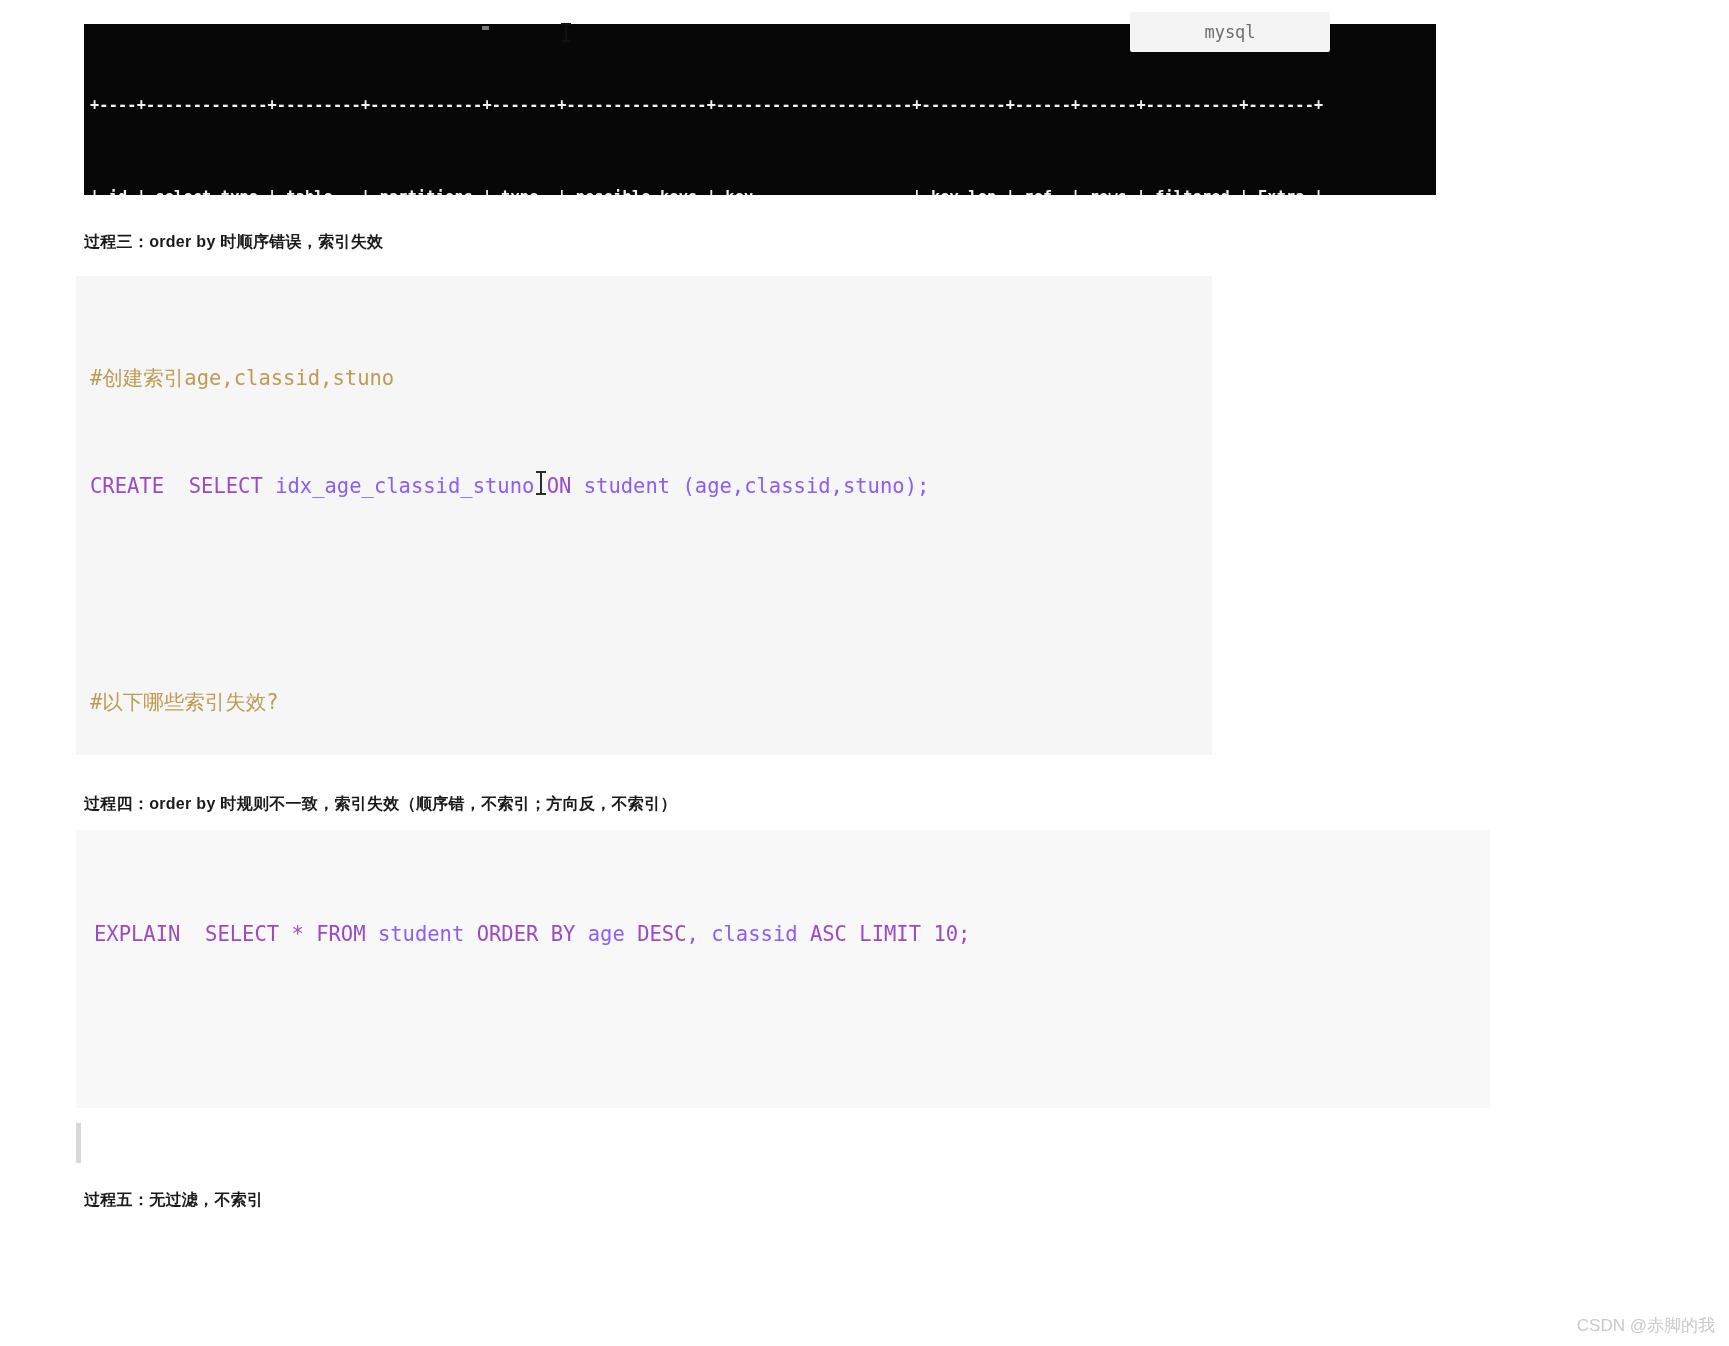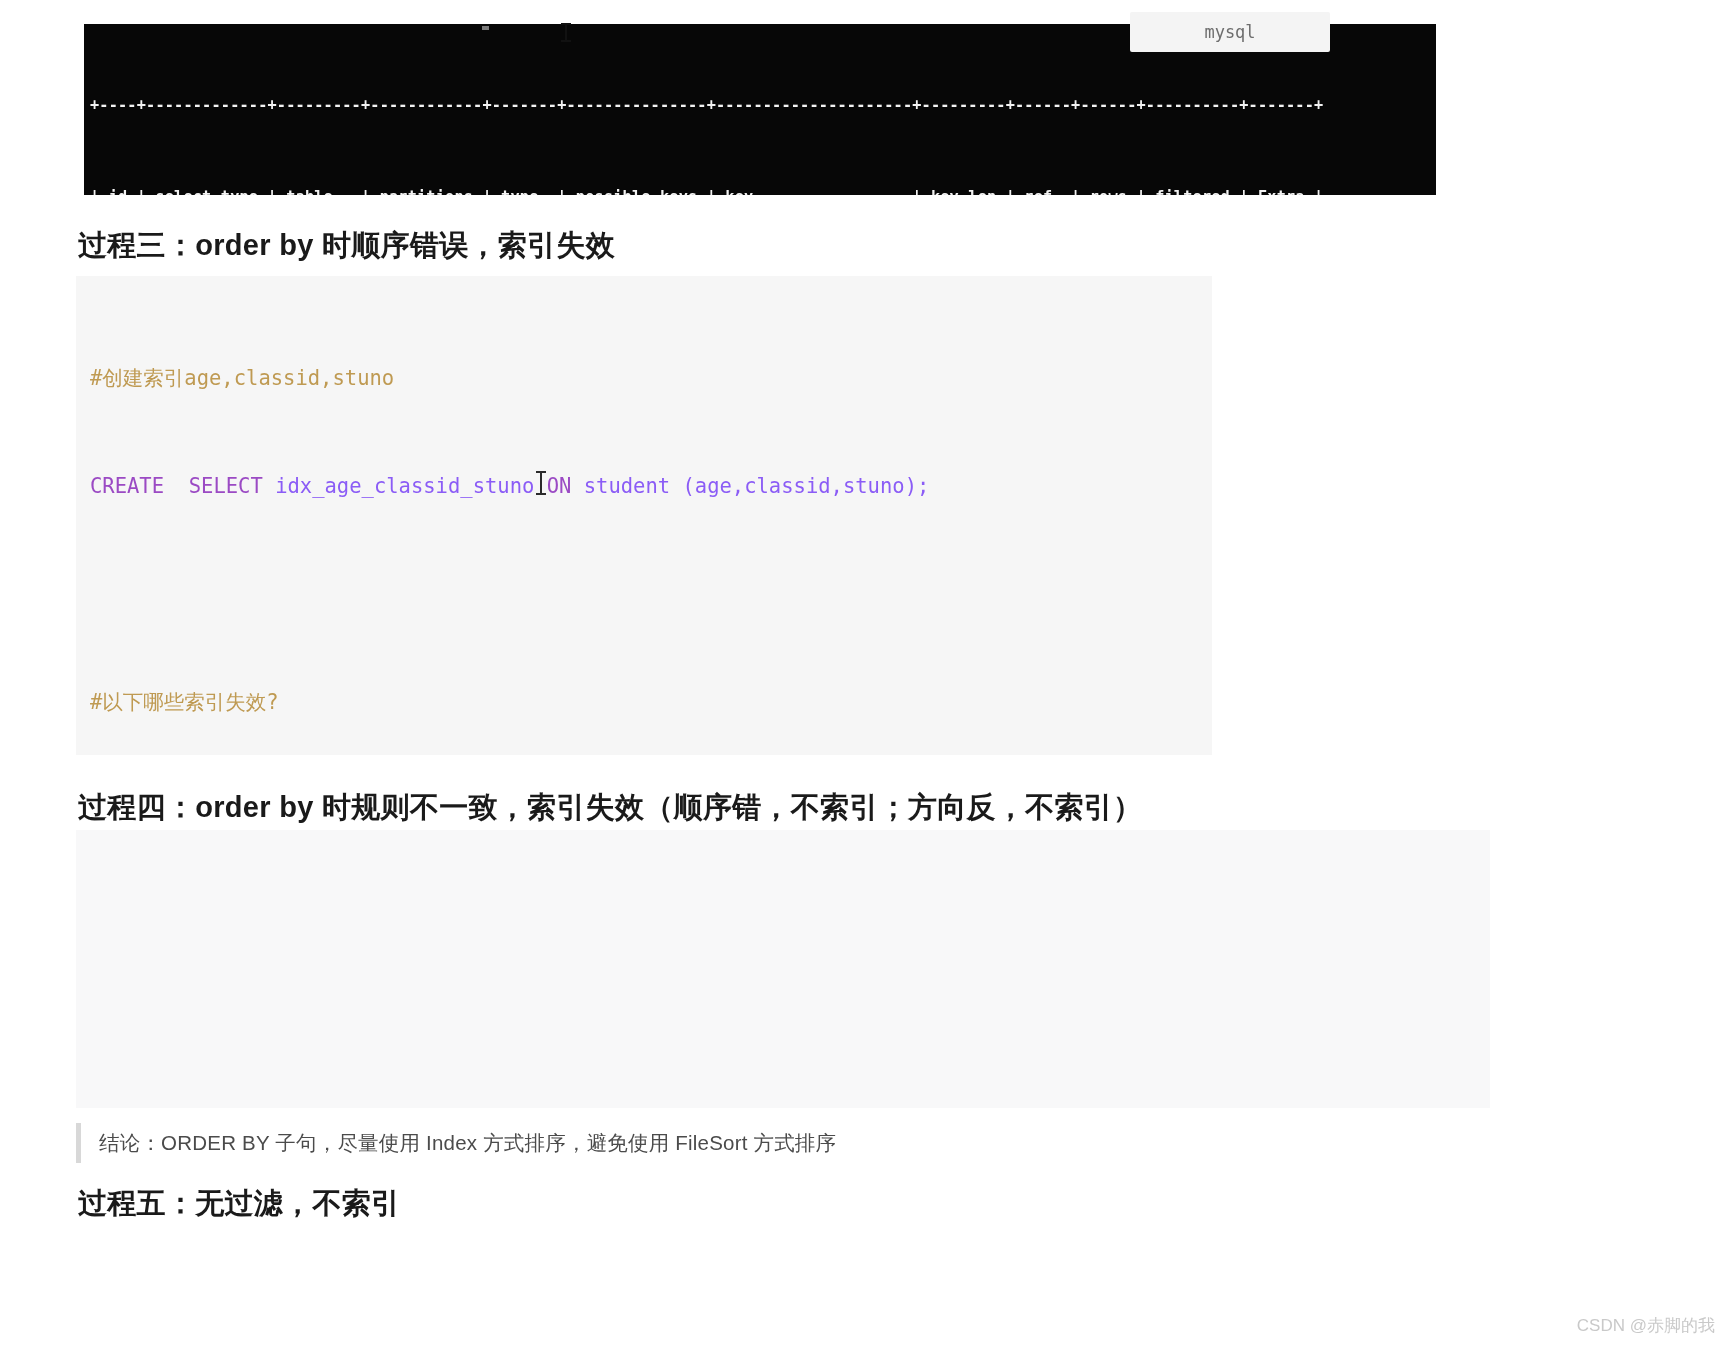--- a/index.html
+++ b/index.html
@@ -76,22 +76,22 @@
     width:10px;
     height:2px;
     background:#111;
   }
   .ibeam-top::before { top:0; }
   .ibeam-top::after { bottom:0; }
 
   
   h2.sec {
     position: absolute;
-    margin: 6px;
-    font-size: 29px;
+    margin: 12px;
+    font-size: 16px;
     font-weight: bold;
     color: #1a1a1a;
     letter-spacing: 0.3px;
     white-space: nowrap;
   }
   #h-three { left: 72px; top: 220px; }
   #h-four  { left: 72px; top: 782px; }
   #h-five  { left: 72px; top: 1178px; }
 
   
@@ -213,28 +213,28 @@
   
   
   
   
 </div>
 <div class="ibeam-code"></div>
 
 <h2 class="sec" id="h-four">过程四：order by 时规则不一致，索引失效（顺序错，不索引；方向反，不索引）</h2>
 
 <div class="codeblock" id="code-2">
+  <span class="line"><span class="kw">EXPLAIN</span>  <span class="kw">SELECT</span> <span class="kw">*</span> <span class="kw">FROM</span> <span class="plain">student</span> <span class="kw">ORDER BY</span> <span class="plain">age</span> <span class="kw">DESC</span><span class="plain">, classid</span> <span class="kw">ASC</span> <span class="kw">LIMIT</span> <span class="num">10;</span></span>
   <span class="blank"></span>
   
   
   
   
   
 </div>
 
 <div class="quote">
   <div class="bar"></div>
-  <div class="txt">结论：ORDER BY 子句，尽量使用 Index 方式排序，避免使用 FileSort 方式排序</div>
 </div>
 
 <h2 class="sec" id="h-five">过程五：无过滤，不索引</h2>
 
 <div class="watermark">CSDN @赤脚的我</div>
 
 </body></html>

